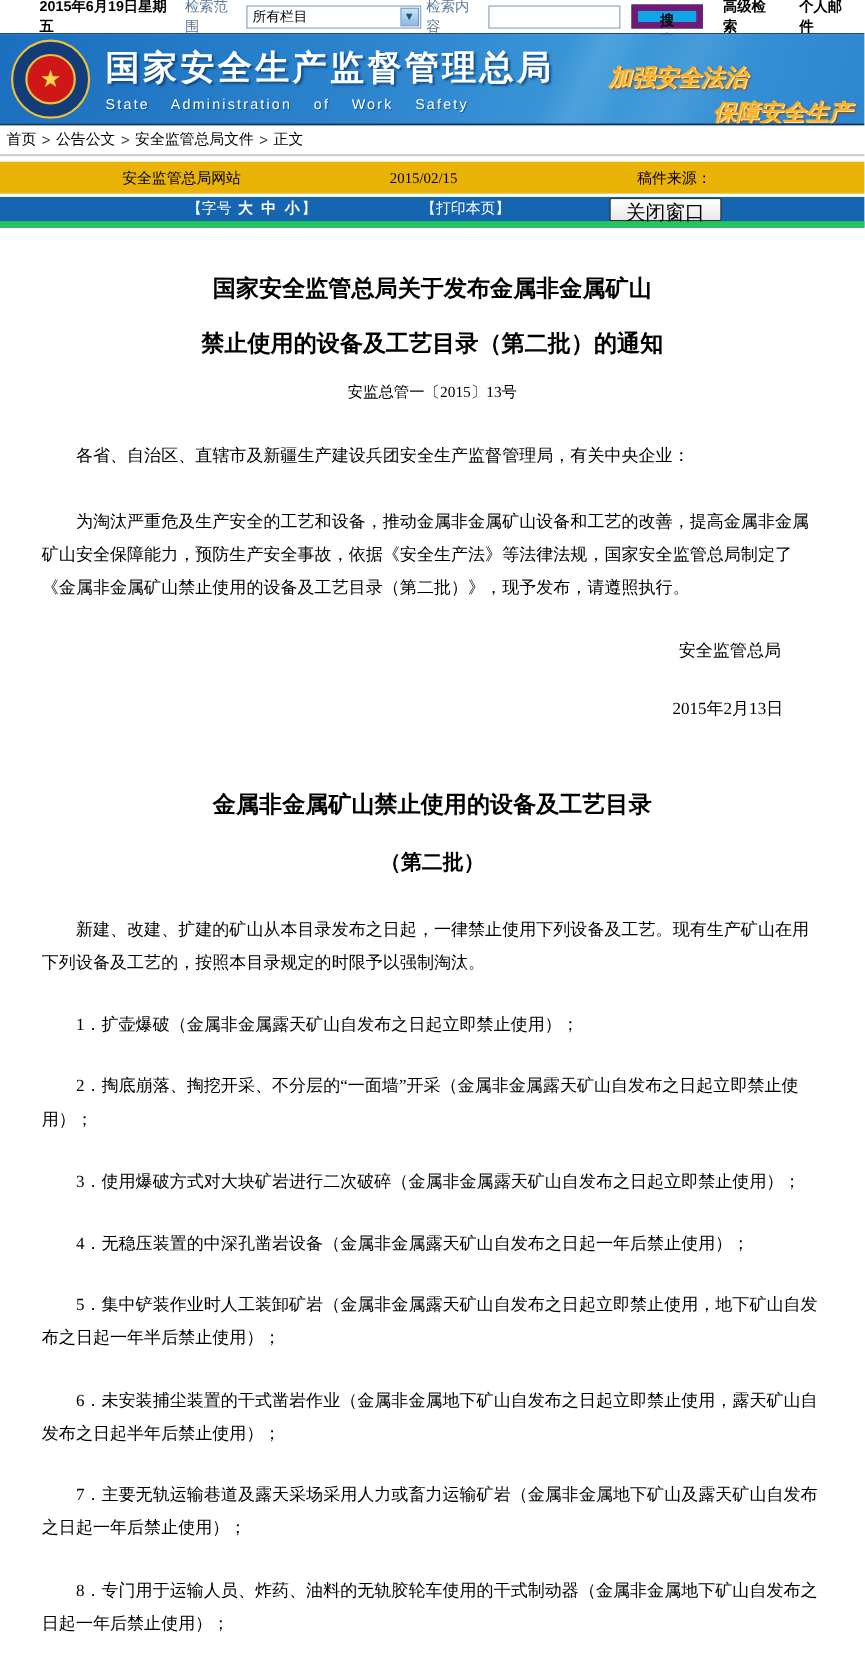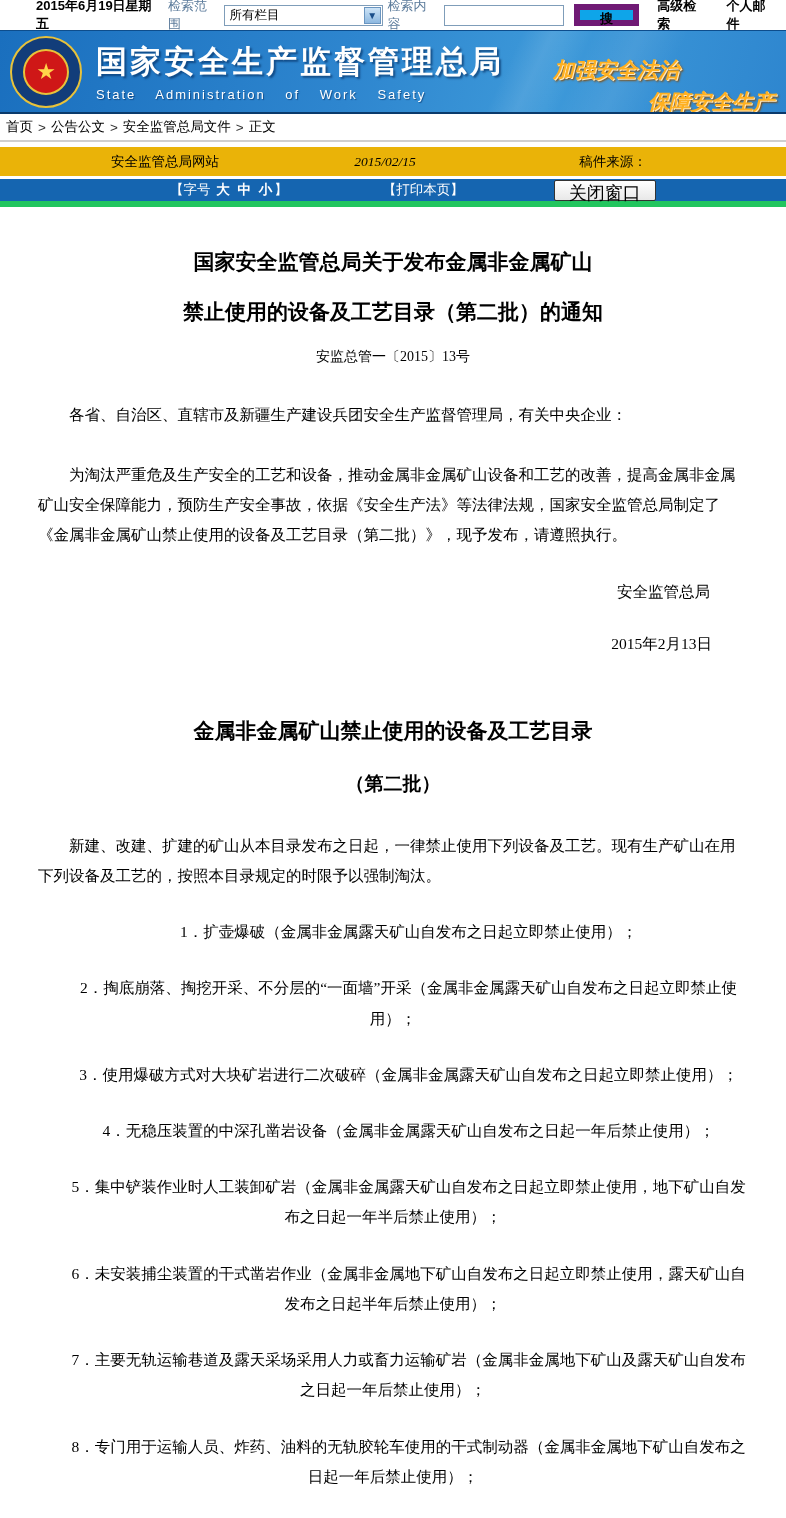--- a/index.html
+++ b/index.html
@@ -29,40 +29,40 @@
   .slogan .sl1 { margin-right:95px; }
 
   
   .breadcrumb { height:28px; display:flex; align-items:center; font-size:13.5px; padding:0 6px; border-bottom:2px solid #cfcfcf; color:#000; }
   .crumb { cursor:pointer; }
   .crumb-sep { margin:0 5px; color:#333; }
 
   
   .meta-bar { height:29px; margin-top:5px; background:#eab308; display:flex; align-items:center; font-size:13.5px; }
   .meta-cell1 { width:42%; text-align:center; }
-  .meta-cell2 { width:14%; text-align:center; font-family:"Liberation Serif", serif;font-style:italic; }
+  .meta-cell2 { width:14%; text-align:center; font-family:"Liberation Serif", serif; }
   .meta-cell3 { width:44%; text-align:center; }
 
   
   .toolbar { height:28px; margin-top:3px; background:#1565b0; border-bottom:6px solid #22c55e; display:flex; align-items:center; color:#fff; font-size:13.5px; }
   .tb-font { margin-left:170px; cursor:pointer; }
   .tb-font b { margin:0 2px; cursor:pointer; }
   .tb-print { margin-left:95px; cursor:pointer; }
   .tb-close { margin-left:90px; height:21px; padding:0 14px; background:linear-gradient(#fff,#e8e8e8); border:1px solid #333; border-radius:2px; font-size:18px; cursor:pointer; font-family:"Liberation Sans",sans-serif; }
 
   
   .doc { padding:30px 38px 40px 38px; font-family:"Liberation Serif", serif; font-size:15.5px; color:#000; }
   .doc-title { text-align:center; font-size:21px; font-weight:bold; line-height:2.4; }
   .doc-number { text-align:center; font-size:14px; margin-top:10px; }
   .para { text-indent:2em; line-height:1.95; margin-top:24px; }
   .sig-block { text-align:right; padding-right:38px; margin-top:26px; line-height:1.9; }
   .sig-date { text-align:right; padding-right:36px; margin-top:28px; }
   .catalog-title { text-align:center; font-size:21px; font-weight:bold; margin-top:60px; line-height:1.6; }
   .catalog-sub { text-align:center; font-size:19px; font-weight:bold; margin-top:22px; }
-  .item { text-indent:2em; line-height:1.95; margin-top:26px;text-align:center; }
+  .item { text-indent:2em; line-height:1.95; margin-top:26px; }
 </style>
 </head>
 <body>
 
 <div class="top-bar">
   <span class="top-date">2015年6月19日星期五</span>
   <span class="top-spacer"></span>
   <span class="field-label">检索范围</span>
   <div class="fake-select">
     <span class="sel-text">所有栏目</span>

